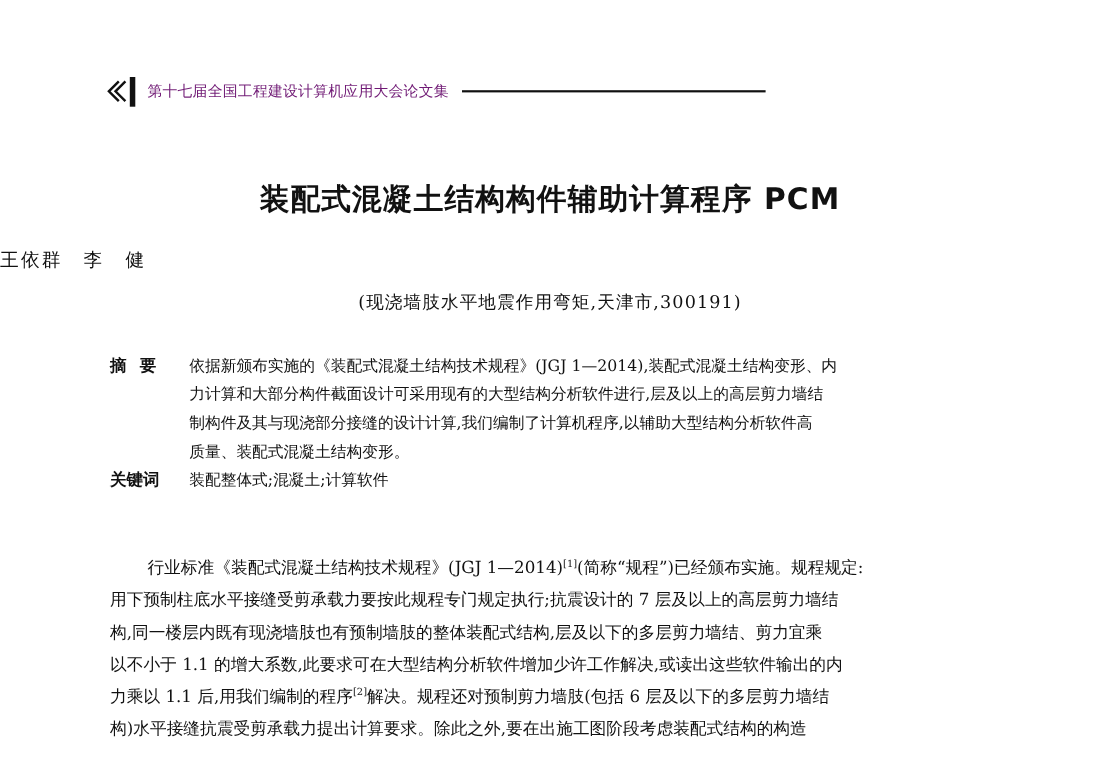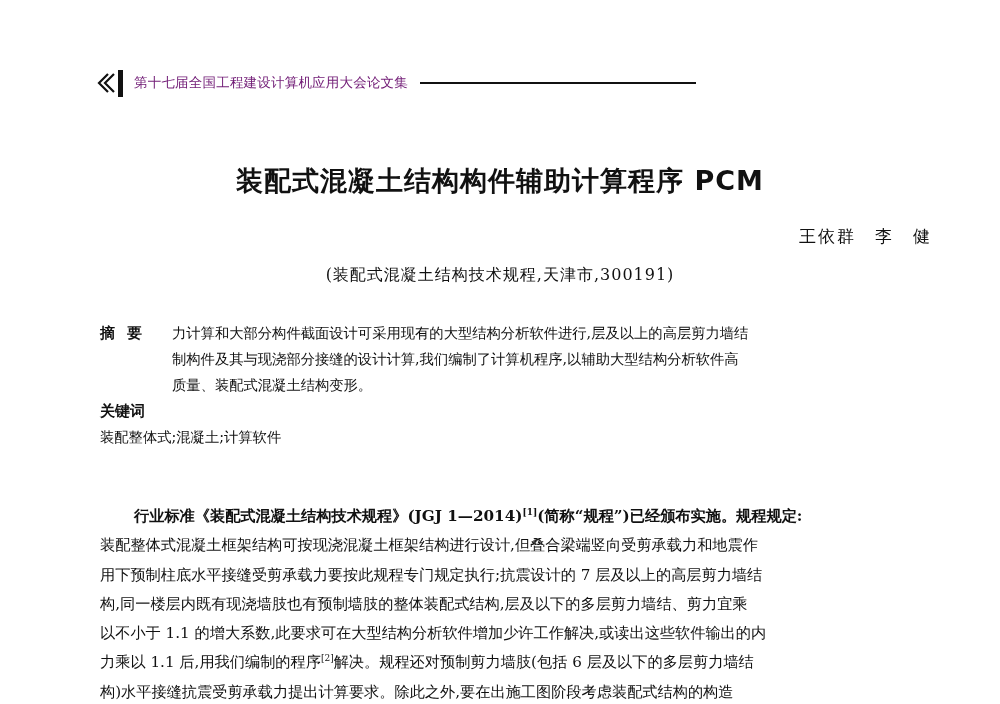--- a/index.html
+++ b/index.html
@@ -20,86 +20,86 @@
     font-size: 13.5px; letter-spacing: 0.2px; white-space: nowrap; color: #701a75;
   }
   .header-rule { flex: 1; height: 2px; background: #111; margin-left: 12px; }
 
   .title {
     position: absolute; left: 0; width: 1000px; top: 163px; text-align: center;
     font-family: "DejaVu Sans", "Liberation Sans", sans-serif;
     font-weight: bold; font-size: 27px; letter-spacing: 1px;
   }
   .authors {
-    position: absolute; left: 0; width: 932px; top: 225px; text-align: right;
+    position: absolute; left: 0; width: 932px; top: 225px; text-align: left;
     font-size: 17px; letter-spacing: 2px; word-spacing: 10px;
   }
   .affiliation {
     position: absolute; left: 0; width: 1000px; top: 265px; text-align: center;
     font-size: 16px; letter-spacing: 1px;
   }
   .abstract {
     position: absolute; left: 100px; top: 320px; width: 795px;
     font-size: 14.3px; line-height: 26px;
   }
   .abs-row { display: flex; }
   .abs-label {
     width: 72px; flex: none;
     font-family: Liberation Sans, sans-serif; font-weight: bold;
     font-size: 15px; letter-spacing: 12px;
   }
   .kw-label { letter-spacing: 0; }
   .abs-body { flex: 1; text-align: justify; text-align-last: left; }
   .abs-body .ln { display: block; white-space: nowrap; overflow: hidden; }
-  .kw-row { margin-top: 0; flex-direction: column; }
+  .kw-row { margin-top: 0; }
 
   .body-text {
     position: absolute; left: 100px; top: 502px; width: 790px;
     font-size: 15.2px; line-height: 29.3px;
   }
   .body-text .ln { display: block; white-space: nowrap; overflow: hidden; }
-  .body-text .first { padding-left: 34px; font-weight: bold; }
+  .body-text .first { padding-left: 34px; }
   sup { font-size: 9px; vertical-align: 6px; line-height: 0; }
 </style>
 </head>
 <body>
 
 <div class="header">
   <span class="header-icon">
     <svg width="30" height="30" viewBox="0 0 30 30">
       <polyline points="12,6 3,15 12,24" fill="none" stroke="#111" stroke-width="2.2"></polyline>
       <polyline points="18,6 9,15 18,24" fill="none" stroke="#111" stroke-width="2.2"></polyline>
       <rect x="22" y="2" width="5" height="27" fill="#111"></rect>
     </svg>
   </span>
   <span class="header-text">第十七届全国工程建设计算机应用大会论文集</span>
   <span class="header-rule"></span>
 </div>
 
 <div class="title">装配式混凝土结构构件辅助计算程序 PCM</div>
 <div class="authors">王依群　李　健</div>
-<div class="affiliation">(装配式混凝土结构技术规程,天津市,300191)</div>
+<div class="affiliation">(现浇墙肢水平地震作用弯矩,天津市,300191)</div>
 
 <div class="abstract">
   <div class="abs-row">
     <div class="abs-label">摘要</div>
     <div class="abs-body">
+      <span class="ln">依据新颁布实施的《装配式混凝土结构技术规程》(JGJ 1—2014),装配式混凝土结构变形、内</span>
       <span class="ln">力计算和大部分构件截面设计可采用现有的大型结构分析软件进行,层及以上的高层剪力墙结</span>
       <span class="ln">制构件及其与现浇部分接缝的设计计算,我们编制了计算机程序,以辅助大型结构分析软件高</span>
       <span class="ln">质量、装配式混凝土结构变形。</span>
     </div>
   </div>
   <div class="abs-row kw-row">
     <div class="abs-label kw-label">关键词</div>
     <div class="abs-body">装配整体式;混凝土;计算软件</div>
   </div>
 </div>
 
 <div class="body-text">
   <span class="ln first"><span>行业标准《装配式混凝土结构技术规程》(JGJ 1—2014)</span><sup>[1]</sup><span>(简称“规程”)已经颁布实施。规程规定:</span></span>
-  <span class="ln">装配整体式混凝土框架结构可按现浇混凝土框架结构进行设计,但叠合梁端竖向受剪承载力和地震作</span>
   <span class="ln">用下预制柱底水平接缝受剪承载力要按此规程专门规定执行;抗震设计的 7 层及以上的高层剪力墙结</span>
   <span class="ln">构,同一楼层内既有现浇墙肢也有预制墙肢的整体装配式结构,层及以下的多层剪力墙结、剪力宜乘</span>
   <span class="ln">以不小于 1.1 的增大系数,此要求可在大型结构分析软件增加少许工作解决,或读出这些软件输出的内</span>
   <span class="ln"><span>力乘以 1.1 后,用我们编制的程序</span><sup>[2]</sup><span>解决。规程还对预制剪力墙肢(包括 6 层及以下的多层剪力墙结</span></span>
   <span class="ln">构)水平接缝抗震受剪承载力提出计算要求。除此之外,要在出施工图阶段考虑装配式结构的构造</span>
 
 </div>
 
 </body></html>

